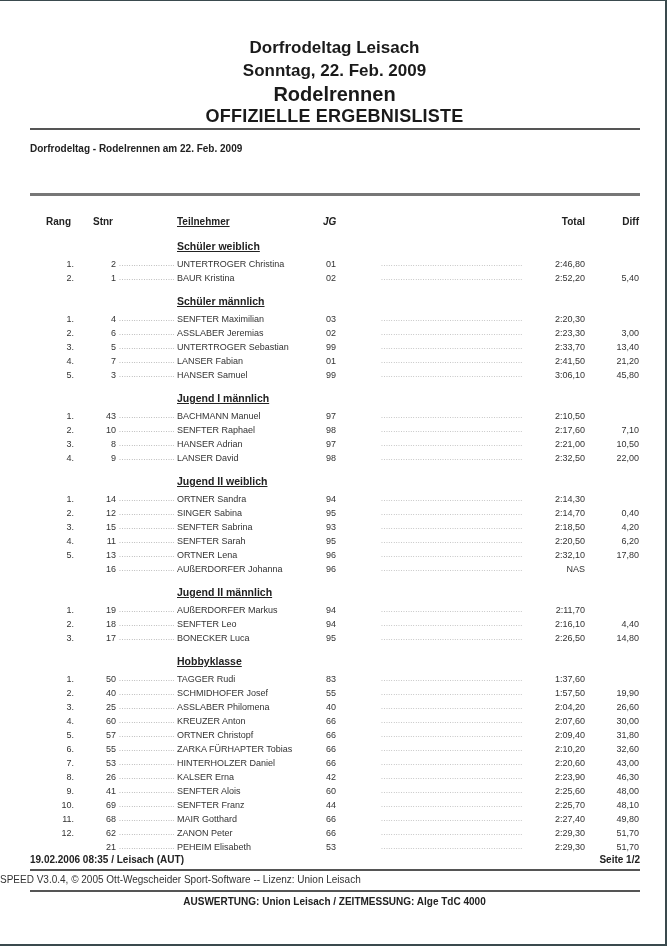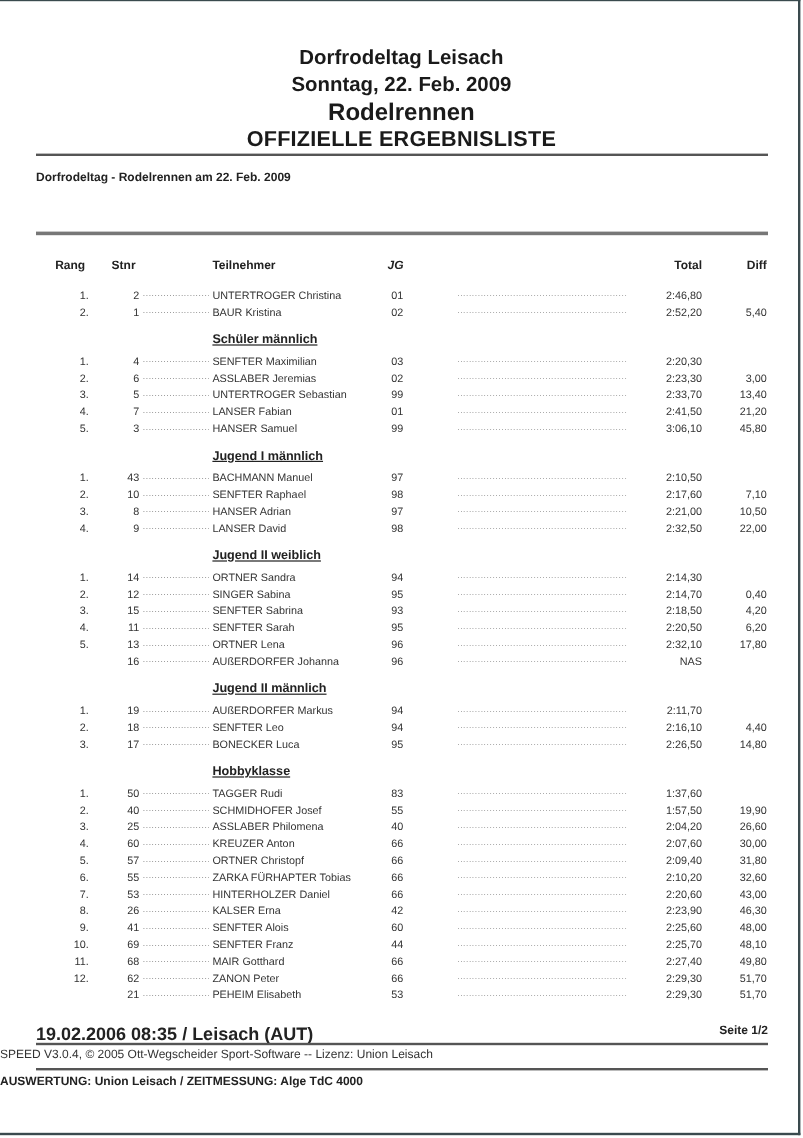--- a/index.html
+++ b/index.html
@@ -20,44 +20,44 @@
   .rule { position:absolute; left:30px; width:610px; background:#555; }
   .r1 { top:128px; height:2px; }
   .r2 { top:193px; height:3px; background:#777; }
   .r3 { top:869px; height:2px; }
   .r4 { top:890px; height:2px; }
   .subtitle { position:absolute; left:30px; top:143px; font-size:10px; font-weight:bold; color:#222; }
 
   .hdr { position:absolute; top:216px; font-size:10px; font-weight:bold; color:#222; }
   .h-rang { left:46px; }
   .h-stnr { left:93px; }
-  .h-teil { left:177px; }
+  .h-teil { left:177px;text-decoration:underline; }
   .h-jg { left:323px;font-style:italic; }
   .h-total { left:555px; width:30px; text-align:right; }
   .h-diff { left:615px; width:24px; text-align:right; }
 
   .rows { position:absolute; left:0; top:239px; width:669px; }
   .cat { height:18px; position:relative; }
   .cat span { position:absolute; left:177px; top:1px; font-size:10.5px; font-weight:bold; text-decoration:underline; color:#222; }
   .gap { height:9px; }
   .row { height:14px; position:relative; font-size:9px; color:#333; line-height:14px; }
   .row > span { position:absolute; top:0; }
   .c-rang { left:50px; width:24px; text-align:right; }
   .c-stnr { left:96px; width:20px; text-align:right; }
   .c-dots1 { left:119px; width:55px; overflow:hidden; white-space:nowrap; color:#888; font-size:7px; letter-spacing:0.5px; }
   .c-name { left:177px; white-space:nowrap; }
   .c-jg { left:326px; }
   .c-dots2 { left:381px; width:141px; overflow:hidden; white-space:nowrap; color:#999; font-size:7px; letter-spacing:0.5px; }
   .c-total { left:540px; width:45px; text-align:right; }
   .c-diff { left:600px; width:39px; text-align:right; }
 
-  .foot-left { position:absolute; left:30px; top:854px; font-size:15px; font-weight:bold; color:#222; }
+  .foot-left { position:absolute; left:30px; top:854px; font-size:10px; font-weight:bold; color:#222; }
   .foot-right { position:absolute; right:29px; top:854px; font-size:10px; font-weight:bold; color:#222; }
   .foot-speed { position:absolute; left:0; width:669px; text-align:left; top:874px; font-size:10px; color:#333; }
-  .foot-ausw { position:absolute; left:0; width:669px; top:896px; font-size:10px; font-weight:bold; color:#222; }
+  .foot-ausw { position:absolute; left:0; width:669px; text-align:center; top:896px; font-size:10px; font-weight:bold; color:#222; }
 </style>
 </head>
 <body>
 
 <div class="frame"></div>
 
 <div class="title t1">Dorfrodeltag Leisach</div>
 <div class="title t2">Sonntag, 22. Feb. 2009</div>
 <div class="title t3">Rodelrennen</div>
 <div class="title t4">OFFIZIELLE ERGEBNISLISTE</div>
@@ -69,20 +69,23 @@
 <div>
   <span class="hdr h-rang">Rang</span>
   <span class="hdr h-stnr">Stnr</span>
   <span class="hdr h-teil">Teilnehmer</span>
   <span class="hdr h-jg">JG</span>
   <span class="hdr h-total">Total</span>
   <span class="hdr h-diff">Diff</span>
 </div>
 
 <div class="rows" id="results">
+    <div class="cat">
+      <span>Schüler weiblich</span>
+    </div>
     <div class="row">
       <span class="c-rang">1.</span>
       <span class="c-stnr">2</span>
       <span class="c-dots1">....................................</span>
       <span class="c-name">UNTERTROGER Christina</span>
       <span class="c-jg">01</span>
       <span class="c-dots2">..............................................................................................................</span>
       <span class="c-total">2:46,80</span>
       <span class="c-diff"></span>
     </div>

